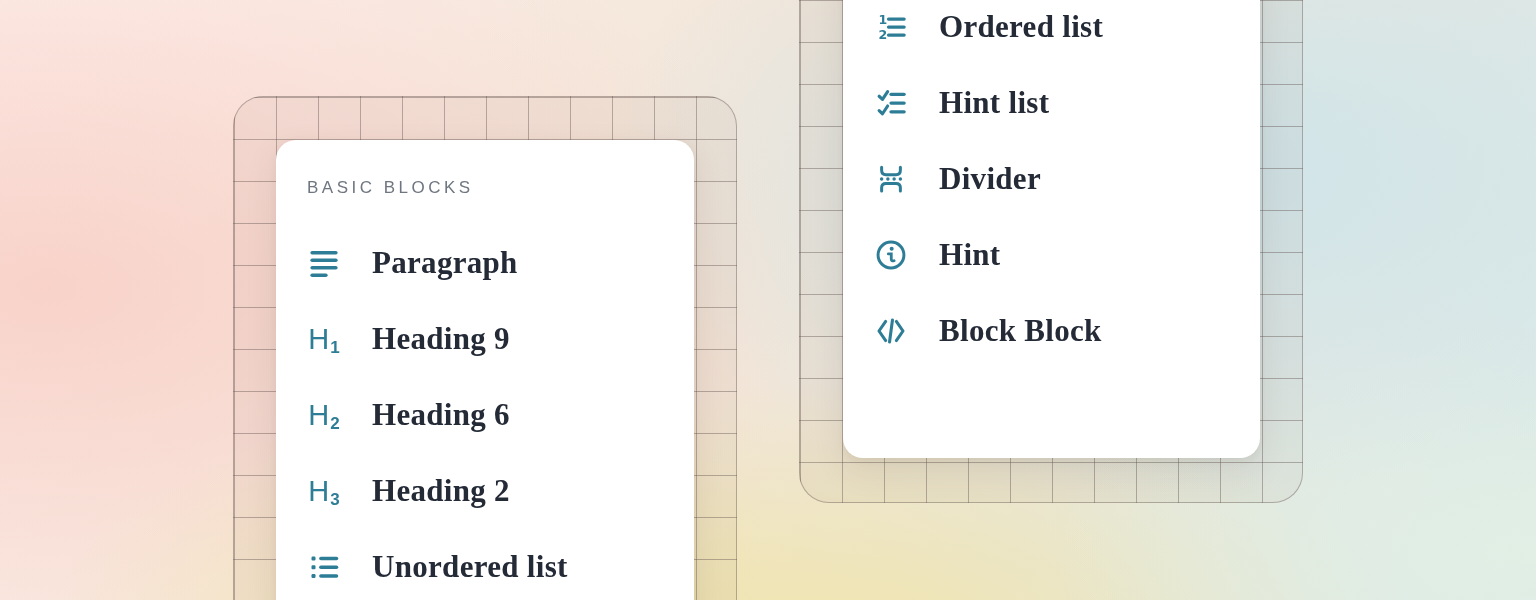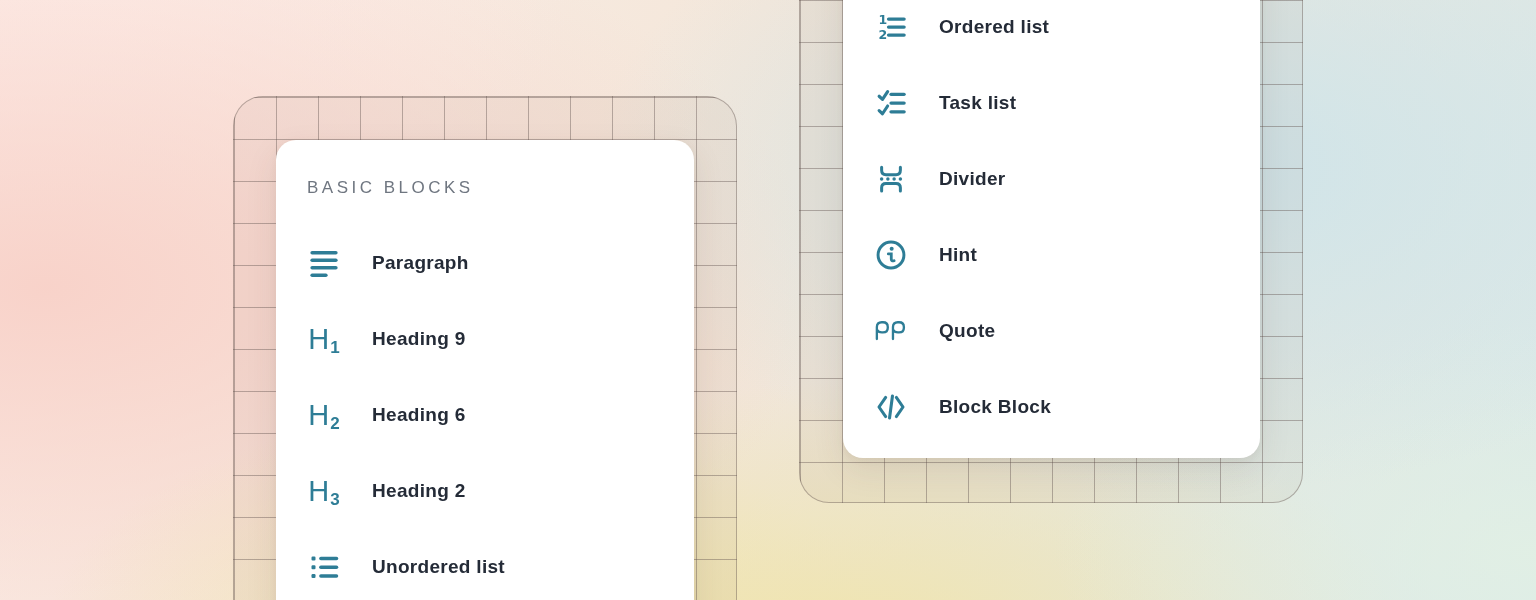--- a/index.html
+++ b/index.html
@@ -55,23 +55,24 @@
     height:76px;
     display:flex;align-items:center;
     cursor:pointer;
   }
   .icon-box{
     width:34px;height:34px;flex:0 0 34px;
     display:flex;align-items:center;justify-content:center;
   }
   .item-label{
     margin-left:31px;
-    font-size:19px;font-weight:600;
+    font-size:31px;font-weight:600;
     letter-spacing:0.3px;
     color:var(--item-text);
+    font-family:Liberation Serif, serif;
   }
   .icon-box svg{display:block;}
   .icon-stroke{stroke:var(--accent);fill:none;}
   .icon-fill{fill:var(--accent);}
   .h-glyph{
     color:var(--accent);
     font-size:29px;font-weight:400;line-height:1;
     letter-spacing:0;
   }
   .h-glyph .h-sub{
@@ -175,21 +176,21 @@
             <polyline points="2.5,6.6 5.2,9.1 9.3,2.9"></polyline>
             <polyline points="2.5,18.1 5.2,20.6 9.3,14.4"></polyline>
           </g>
           <g class="icon-stroke" stroke-width="2.6" stroke-linecap="round">
             <line x1="12" y1="5" x2="22.5" y2="5"></line>
             <line x1="12" y1="12" x2="22.5" y2="12"></line>
             <line x1="12" y1="19" x2="22.5" y2="19"></line>
           </g>
         </svg>
       </span>
-      <span class="item-label">Task list</span>
+      <span class="item-label">Hint list</span>
     </div>
 
     <div class="menu-row">
       <span class="icon-box">
         <svg width="30" height="30" viewBox="0 0 24 24">
           <g class="icon-stroke" stroke-width="2.4" stroke-linecap="round">
             <path d="M4.5 2.5 L4.5 5 Q4.5 8.5 8 8.5 L16 8.5 Q19.5 8.5 19.5 5 L19.5 2.5"></path>
             <path d="M4.5 21.5 L4.5 19 Q4.5 15.5 8 15.5 L16 15.5 Q19.5 15.5 19.5 19 L19.5 21.5"></path>
           </g>
           <g class="icon-fill">
@@ -207,31 +208,20 @@
       <span class="icon-box">
         <svg width="32" height="32" viewBox="0 0 24 24">
           <circle class="icon-stroke" cx="12" cy="12" r="9.7" stroke-width="2.2"></circle>
           <circle class="icon-fill" cx="12.5" cy="7.4" r="1.5"></circle>
           <path class="icon-stroke" d="M10 11.2 L12.2 11.2 L12.2 15.2 Q12.3 16.9 14.3 16.3" stroke-width="2.1" stroke-linecap="round"></path>
         </svg>
       </span>
       <span class="item-label">Hint</span>
     </div>
 
-    <div class="menu-row">
-      <span class="icon-box">
-        <svg width="34" height="24" viewBox="0 0 38 26">
-          <g class="icon-stroke" stroke-width="2.6" stroke-linecap="round" stroke-linejoin="round">
-            <path d="M3.2 22 L3.2 8.6 Q3.2 3.2 8.6 3.2 L10 3.2 Q15.4 3.2 15.4 8.6 L15.4 9.3 Q15.4 14.6 10 14.6 L8.8 14.6 Q4.6 14.6 3.6 11.8"></path>
-            <path d="M21.2 22 L21.2 8.6 Q21.2 3.2 26.6 3.2 L28 3.2 Q33.4 3.2 33.4 8.6 L33.4 9.3 Q33.4 14.6 28 14.6 L26.8 14.6 Q22.6 14.6 21.6 11.8"></path>
-          </g>
-        </svg>
-      </span>
-      <span class="item-label">Quote</span>
-    </div>
 
     <div class="menu-row">
       <span class="icon-box">
         <svg width="32" height="32" viewBox="0 0 24 24">
           <g class="icon-stroke" stroke-width="2.3" stroke-linecap="round" stroke-linejoin="round">
             <polyline points="8,4.8 3,12 8,19.2"></polyline>
             <polyline points="16,4.8 21,12 16,19.2"></polyline>
             <line x1="13.1" y1="3.8" x2="10.9" y2="20.2"></line>
           </g>
         </svg>

